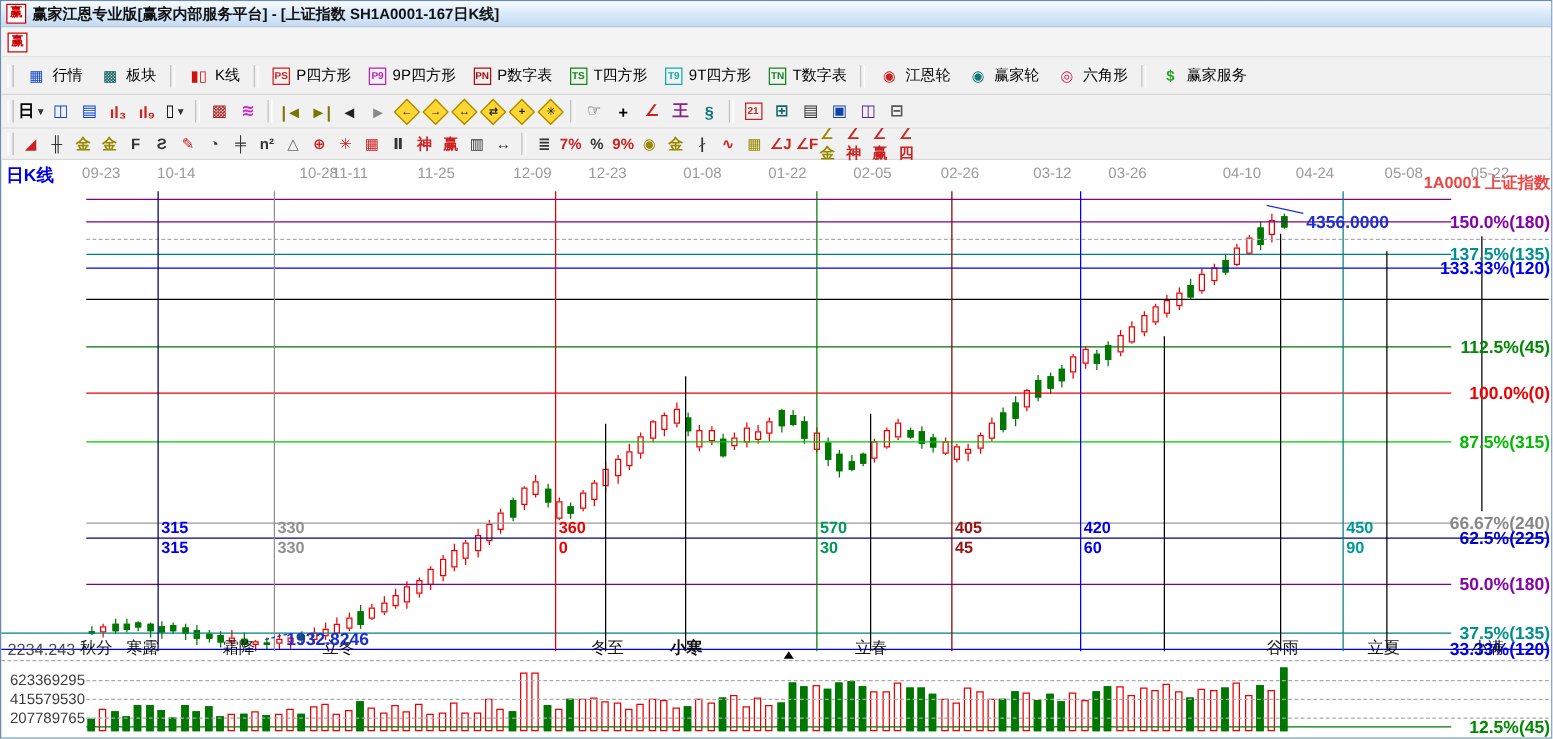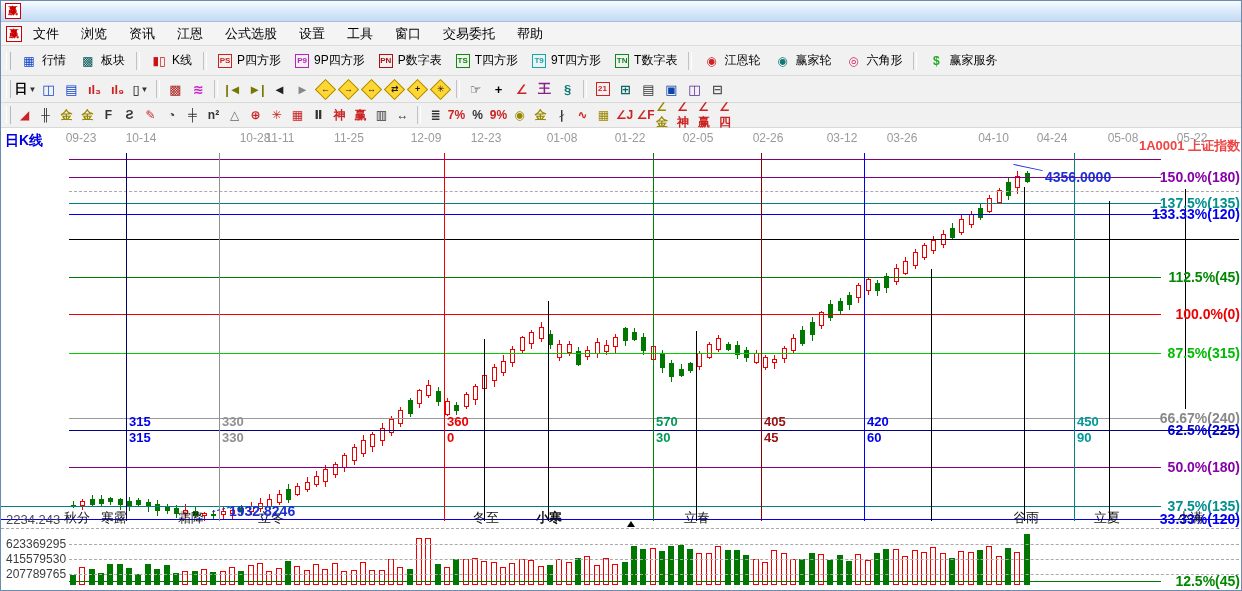--- a/index.html
+++ b/index.html
@@ -22,21 +22,21 @@
   .tbtn{display:inline-flex;align-items:center;gap:5px;padding:2px 7px;font-size:12px;color:#000;cursor:default;flex:none;}
   .ticon{display:inline-block;width:16px;height:16px;line-height:16px;text-align:center;font-size:12px;font-weight:bold;}
   .ticon.boxed{width:14px;height:14px;line-height:12px;border:1px solid currentColor;font-size:8px;box-sizing:border-box;}
   .ibtn{display:inline-flex;align-items:center;justify-content:center;width:23px;height:21px;
         font-size:13px;font-weight:bold;cursor:default;flex:none;}
   #tb3 .ibtn{width:21px;height:19px;font-size:12px;}
   .dia{display:inline-flex;align-items:center;justify-content:center;width:13px;height:13px;
        background:#ffd633;border:1px solid #a98b00;transform:rotate(45deg);}
   .dia>span{transform:rotate(-45deg);font-size:9px;font-weight:bold;color:#222;line-height:1;}
   .dd{font-size:8px;color:#333;margin-left:1px;}
-  #chart{position:absolute;left:0;top:0;width:1242px;height:591px;z-index:1;}
+  #chart{position:absolute;left:0;top:0;width:1242px;height:591px;z-index:1;text-align:center;}
   .dtick{position:absolute;top:130px;transform:translateX(-50%);font-size:12px;color:#9a9a9a;z-index:3;}
   .hline,.vline{position:absolute;z-index:2;}
   .hlabel{position:absolute;right:3px;font-size:14px;font-weight:bold;white-space:nowrap;z-index:3;}
   .vlabel{position:absolute;font-size:13px;font-weight:bold;line-height:14px;z-index:3;}
   .sterm{position:absolute;top:508px;font-size:13px;color:#111;white-space:nowrap;z-index:4;}
   .vaxis{position:absolute;left:5px;width:64px;font-size:12px;color:#3c3c3c;z-index:3;}
   .anno{position:absolute;font-size:14px;font-weight:bold;color:#1c2fd4;white-space:nowrap;z-index:5;}
   .ptr{position:absolute;z-index:5;}
   .cb,.cw,.vb{position:absolute;box-sizing:border-box;z-index:1;}
   #kline-label{position:absolute;left:4px;top:131px;font-size:14px;font-weight:bold;color:#0000e0;z-index:3;}
@@ -452,35 +452,24 @@
       <div class="vaxis" style="top: 551px;">415579530</div>
       <div class="vaxis" style="top: 566px;">207789765</div>
       <div class="anno" style="left: 228px; top: 502px;">1932.8246</div>
       <div class="anno" style="left: 1044px; top: 168px;">4356.0000</div>
       <div class="ptr" style="left: 211px; top: 508px; width: 18px; border-top: 1px dashed rgb(28, 47, 212); transform: rotate(-14deg);"></div>
       <div class="ptr" style="left: 1012px; top: 166px; width: 30px; border-top: 1px solid rgb(28, 47, 212); transform: rotate(12deg);"></div>
       <div class="tri" style="left: 626px; top: 520px;"></div>
     </div>
   <div class="titlebar">
     <span class="appicon">赢</span>
+    <span class="wtitle">赢家江恩专业版[赢家内部服务平台] - [上证指数 SH1A0001-167日K线]</span>
   </div>
   <div class="menubar">
     <span class="appicon">赢</span>
-    <span id="menu-items" style="display: inline-flex;">
-        <span class="mitem">文件</span>
-        <span class="mitem">浏览</span>
-        <span class="mitem">资讯</span>
-        <span class="mitem">江恩</span>
-        <span class="mitem">公式选股</span>
-        <span class="mitem">设置</span>
-        <span class="mitem">工具</span>
-        <span class="mitem">窗口</span>
-        <span class="mitem">交易委托</span>
-        <span class="mitem">帮助</span>
-      </span>
   </div>
   <div class="tb" id="tb1">
       <span class="grip"></span>
       <span class="tbtn">
         <span class="ticon" style="color: rgb(17, 68, 204);">▦</span>
         <span>行情</span>
       </span>
       <span class="tbtn">
         <span class="ticon" style="color: rgb(0, 85, 85);">▩</span>
         <span>板块</span>

